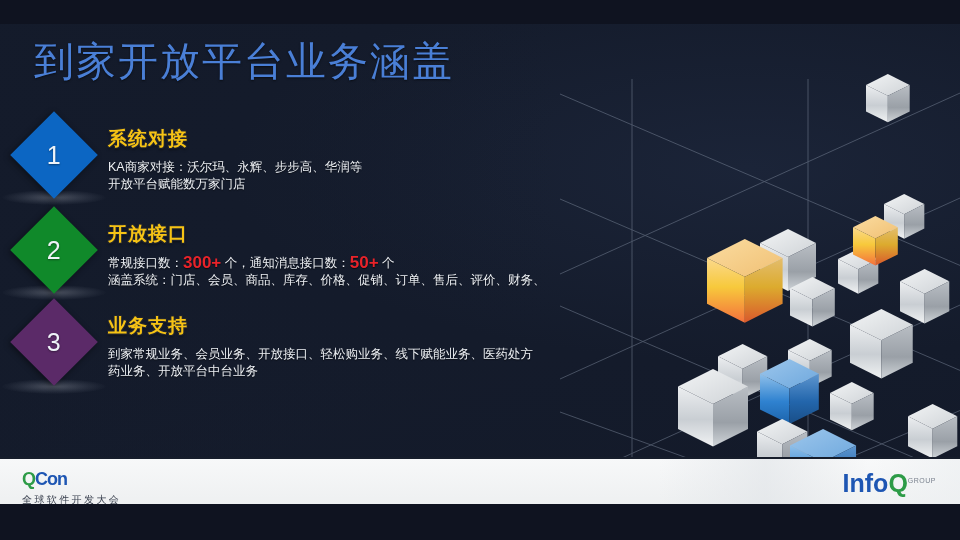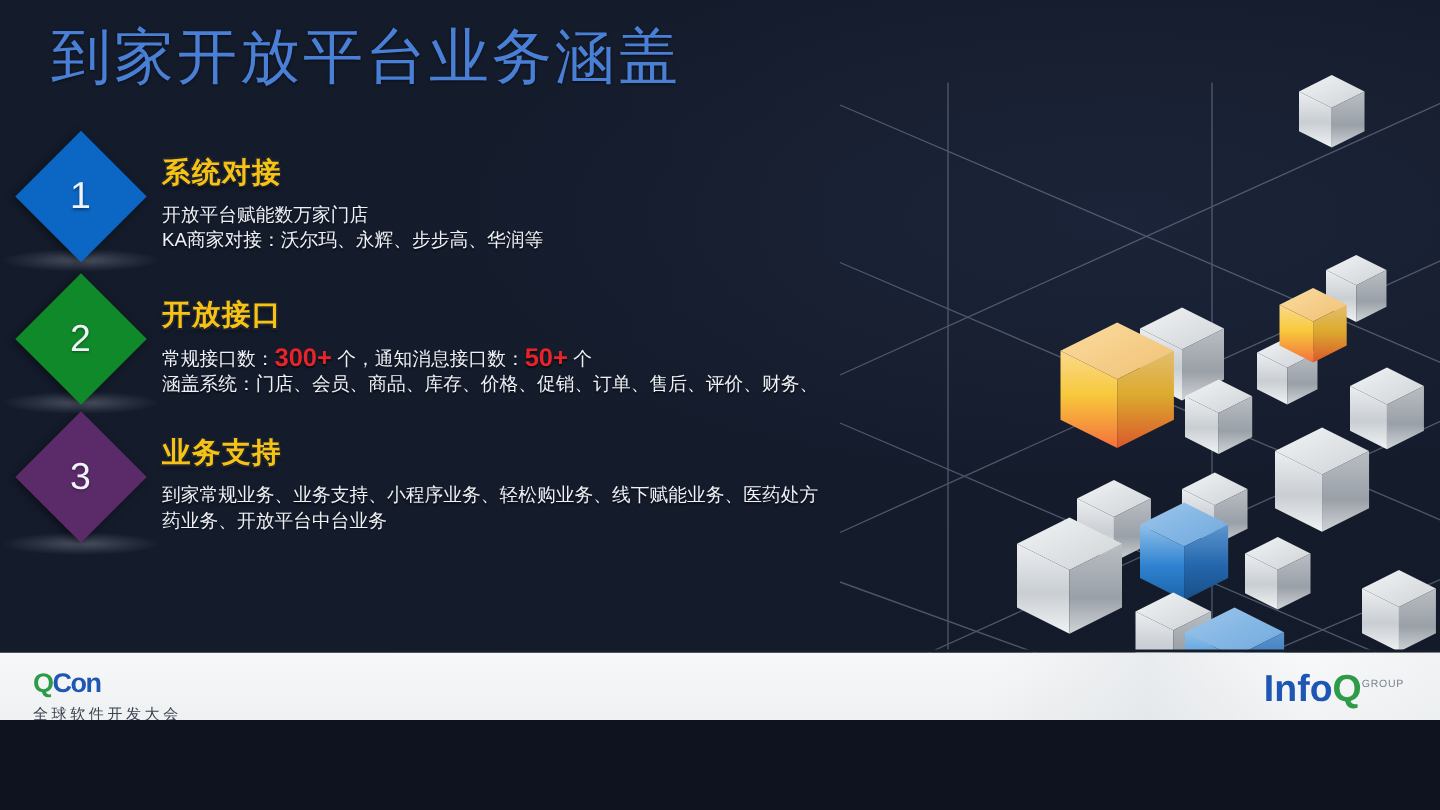--- a/index.html
+++ b/index.html
@@ -3,20 +3,21 @@
 <meta charset="utf-8">
 <style>
   html,body{margin:0;padding:0;background:#0f1320;}
   *{box-sizing:border-box;}
   .slide{
     position:relative;width:960px;height:480px;overflow:hidden;
     background:
       radial-gradient(120% 90% at 78% 30%, #1b2438 0%, #141b2b 45%, #11172442 100%),
       linear-gradient(160deg,#131a29 0%, #161d2e 55%, #121827 100%);
     font-family:"Liberation Sans", "DejaVu Sans", sans-serif;
+    margin-top:24px;
   }
 
   
   .grid-layer{position:absolute;inset:0;pointer-events:none;}
   .grid-layer svg{position:absolute;top:0;left:0;}
 
   
   .title{
     position:absolute;left:34px;top:10px;
     font-family:"Liberation Serif","DejaVu Serif",serif;
@@ -206,22 +207,22 @@
     <div class="block">
       <div class="row">
         <div class="badge-wrap">
           <div class="shadow" style="top:66px"></div>
           <div class="diamond d1">
             <span>1</span>
           </div>
         </div>
         <div class="texts">
           <div class="heading">系统对接</div>
+          <div class="body-line">KA商家对接：沃尔玛、永辉、步步高、华润等</div>
           <div class="body-line">开放平台赋能数万家门店</div>
-          <div class="body-line">KA商家对接：沃尔玛、永辉、步步高、华润等</div>
         </div>
       </div>
     </div>
 
     <div class="block" style="margin-top:26px">
       <div class="row">
         <div class="badge-wrap">
           <div class="shadow" style="top:66px"></div>
           <div class="diamond d2">
             <span>2</span>
@@ -240,21 +241,21 @@
     <div class="block" style="margin-top:22px">
       <div class="row">
         <div class="badge-wrap">
           <div class="shadow" style="top:68px"></div>
           <div class="diamond d3">
             <span>3</span>
           </div>
         </div>
         <div class="texts">
           <div class="heading">业务支持</div>
-          <div class="body-line">到家常规业务、业务支持、小程序业务、轻松购业务、线下赋能业务、医药处方</div>
+          <div class="body-line">到家常规业务、会员业务、开放接口、轻松购业务、线下赋能业务、医药处方</div>
           <div class="body-line">药业务、开放平台中台业务</div>
         </div>
       </div>
     </div>
 
   </div>
 
   <div class="footer">
     <div class="qcon">
       <div class="mark"><span class="q">Q</span><span class="con">Con</span></div>

